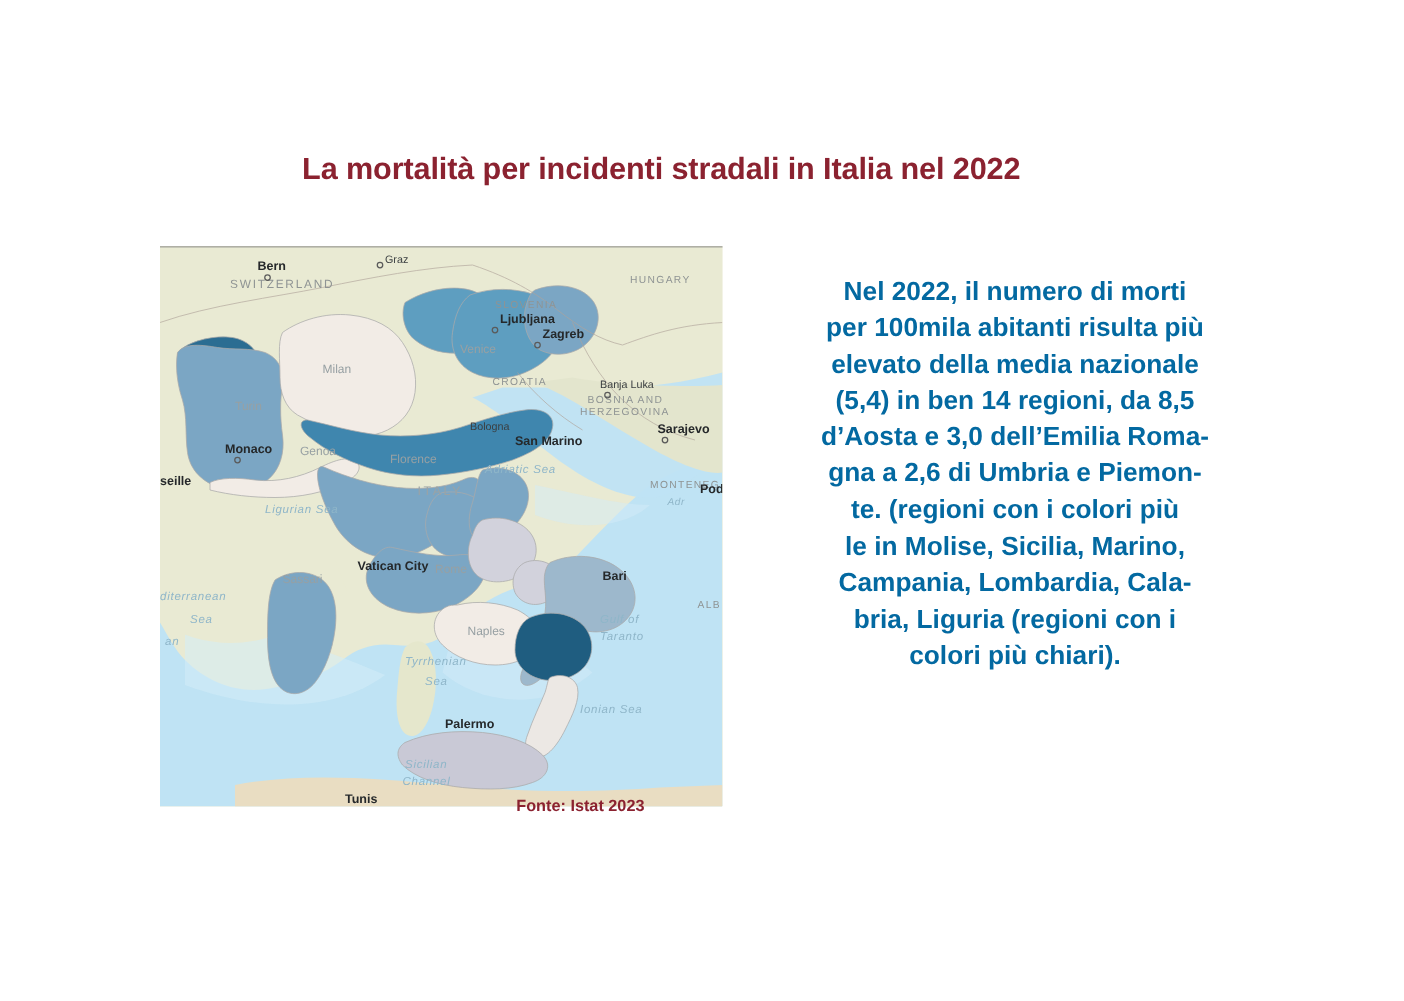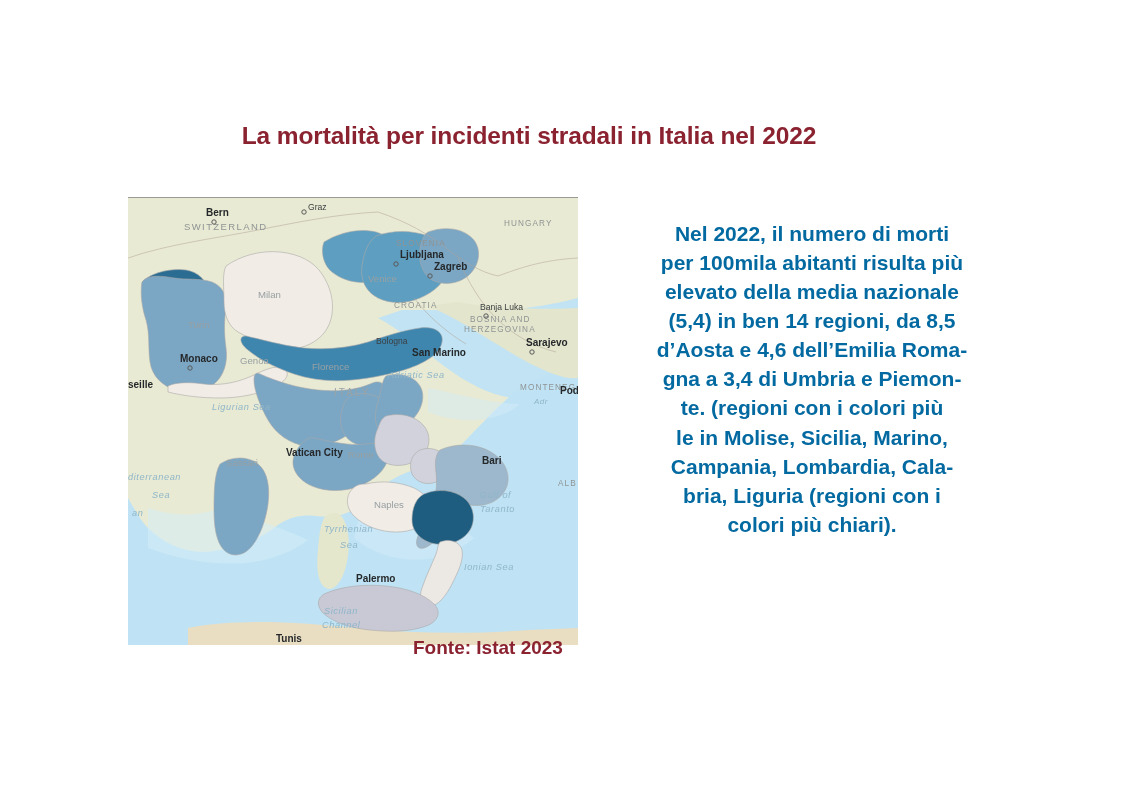--- a/index.html
+++ b/index.html
@@ -45,21 +45,21 @@
     box-sizing: border-box;
     background: #e9ead3;
   }
   #map-canvas svg { display: block; }
 
   #map-source {
     position: absolute;
     left: 285px;
     top: 440px;
     color: #8B2230;
-    font-size: 19px;
+    font-size: 13px;
     font-weight: bold;
     white-space: nowrap;
   }
 
   
   #body-text {
     position: absolute;
     left: 614px;
     top: 219px;
     width: 396px;
@@ -292,20 +292,20 @@
   </div>
 
   <div id="map-source">Fonte: Istat 2023</div>
 </div>
 
 <div id="body-text">
   <div class="line">Nel 2022, il numero di morti</div>
   <div class="line">per 100mila abitanti risulta più</div>
   <div class="line">elevato della media nazionale</div>
   <div class="line">(5,4) in ben 14 regioni, da 8,5</div>
-  <div class="line">d’Aosta e 4,6 dell’Emilia Roma-</div>
-  <div class="line">gna a 3,4 di Umbria e Piemon-</div>
+  <div class="line">d’Aosta e 3,0 dell’Emilia Roma-</div>
+  <div class="line">gna a 2,6 di Umbria e Piemon-</div>
   <div class="line">te. (regioni con i colori più</div>
   <div class="line">le in Molise, Sicilia, Marino,</div>
   <div class="line">Campania, Lombardia, Cala-</div>
   <div class="line">bria, Liguria (regioni con i</div>
   <div class="line">colori più chiari).</div>
 </div>
 
 </body></html>

